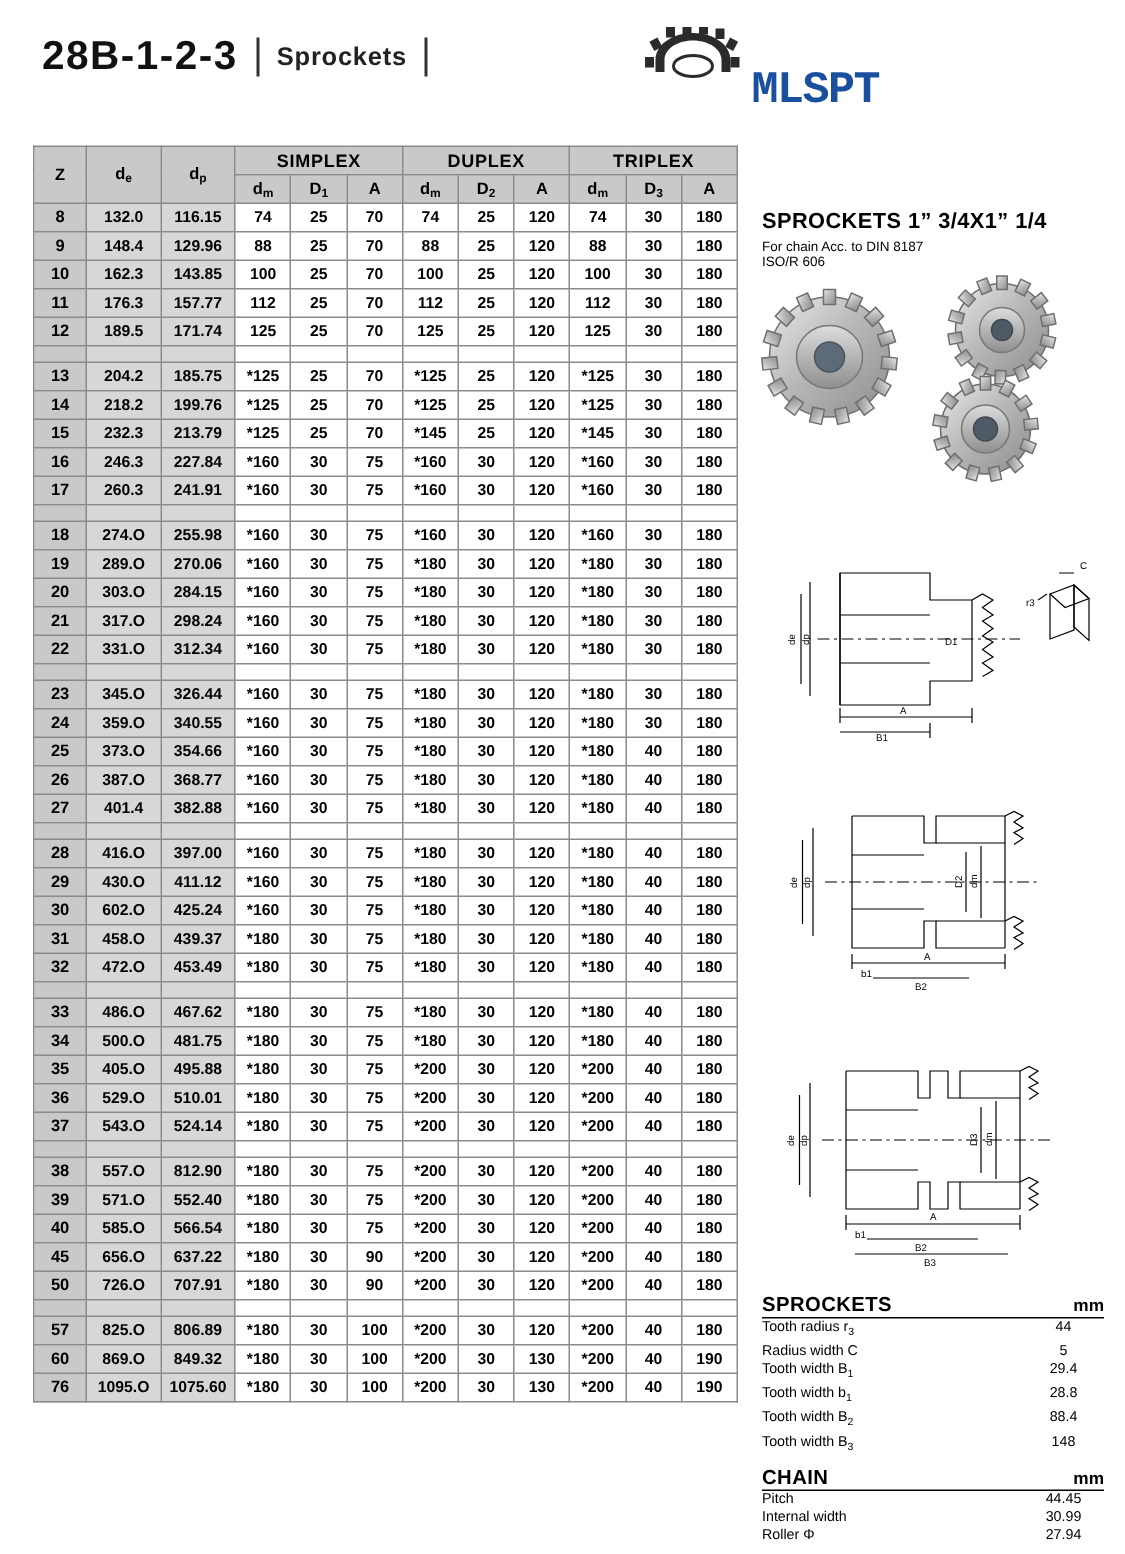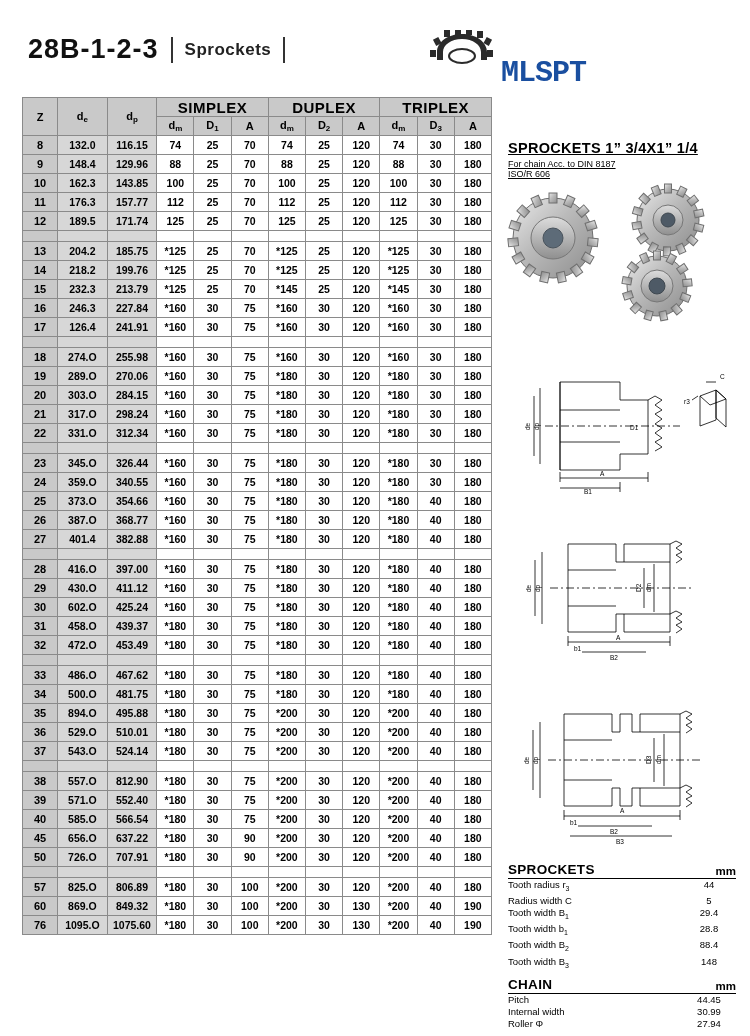--- a/index.html
+++ b/index.html
@@ -6,21 +6,21 @@
   html, body { margin:0; padding:0; }
   body {
     width:750px; height:1036px;
     background:#ffffff;
     font-family:"Liberation Sans", sans-serif;
     color:#000;
     position:relative;
     overflow:hidden;
   }
   
-  #header { position:absolute; left:0; top:12px; width:610px; height:86px;padding-left:32px; }
+  #header { position:absolute; left:0; top:0; width:610px; height:86px;padding-left:32px; }
   #title-block { position:absolute; left:28px; top:22px; display:flex; align-items:center; }
   #doc-title {
     font-size:27px; font-weight:bold; letter-spacing:1px; color:#111;
     font-family:"Liberation Sans", sans-serif;
   }
   #title-sep {
     display:inline-block; width:2px; height:26px; background:#333; margin:0 12px;
   }
   #doc-subtitle { font-size:17px; font-weight:bold; color:#222; letter-spacing:0.5px; }
   #title-sep2 { display:inline-block; width:2px; height:26px; background:#333; margin-left:12px; }
@@ -38,32 +38,32 @@
   table.spr { border-collapse:collapse; width:470px; font-size:10.5px; }
   table.spr th, table.spr td {
     border:1px solid #8a8a8a;
     text-align:center;
     padding:0;
     height:19px;
     font-weight:bold;
     color:#000;
   }
   thead th { background:#c9c9c9; font-size:11px; }
-  thead th.grp { font-size:15px; letter-spacing:0.5px;text-align:center; }
+  thead th.grp { font-size:12px; letter-spacing:0.5px;text-align:center; }
   td.zcol { background:#c9c9c9; width:34px; font-size:11px; }
   td.dcol { background:#d7d7d7; width:48px; }
   td.val { background:#ffffff; width:36px; font-weight:bold; }
   tr.spacer td { height:11px; border-left:1px solid #8a8a8a; border-right:1px solid #8a8a8a;
                  border-top:1px solid #8a8a8a; border-bottom:1px solid #8a8a8a; background:#fff; }
   tr.spacer td.zcol { background:#c9c9c9; }
   tr.spacer td.dcol { background:#d7d7d7; }
   .sub { font-size:8px; vertical-align:-2px; }
 
   
-  #right { position:absolute; left:508px; top:140px; width:228px;text-decoration:underline; }
+  #right { position:absolute; left:508px; top:140px; width:228px; }
   #spr-head { font-size:14.5px; font-weight:bold; letter-spacing:0.3px; }
   #spr-sub1 { font-size:9px; margin-top:3px; }
   #spr-sub2 { font-size:9px; }
 
   #gear-art { position:absolute; left:505px; top:178px; width:235px; height:160px; }
   #dwg1 { position:absolute; left:520px; top:352px; width:215px; height:150px; }
   #dwg2 { position:absolute; left:520px; top:508px; width:215px; height:165px; }
   #dwg3 { position:absolute; left:520px; top:680px; width:215px; height:170px; }
 
   
@@ -270,21 +270,21 @@
           <td class="val">75</td>
           <td class="val">*160</td>
           <td class="val">30</td>
           <td class="val">120</td>
           <td class="val">*160</td>
           <td class="val">30</td>
           <td class="val">180</td>
         </tr>
         <tr>
           <td class="zcol">17</td>
-          <td class="dcol">126.4</td>
+          <td class="dcol">260.3</td>
           <td class="dcol">241.91</td>
           <td class="val">*160</td>
           <td class="val">30</td>
           <td class="val">75</td>
           <td class="val">*160</td>
           <td class="val">30</td>
           <td class="val">120</td>
           <td class="val">*160</td>
           <td class="val">30</td>
           <td class="val">180</td>
@@ -578,21 +578,21 @@
           <td class="val">75</td>
           <td class="val">*180</td>
           <td class="val">30</td>
           <td class="val">120</td>
           <td class="val">*180</td>
           <td class="val">40</td>
           <td class="val">180</td>
         </tr>
         <tr>
           <td class="zcol">35</td>
-          <td class="dcol">894.O</td>
+          <td class="dcol">405.O</td>
           <td class="dcol">495.88</td>
           <td class="val">*180</td>
           <td class="val">30</td>
           <td class="val">75</td>
           <td class="val">*200</td>
           <td class="val">30</td>
           <td class="val">120</td>
           <td class="val">*200</td>
           <td class="val">40</td>
           <td class="val">180</td>

